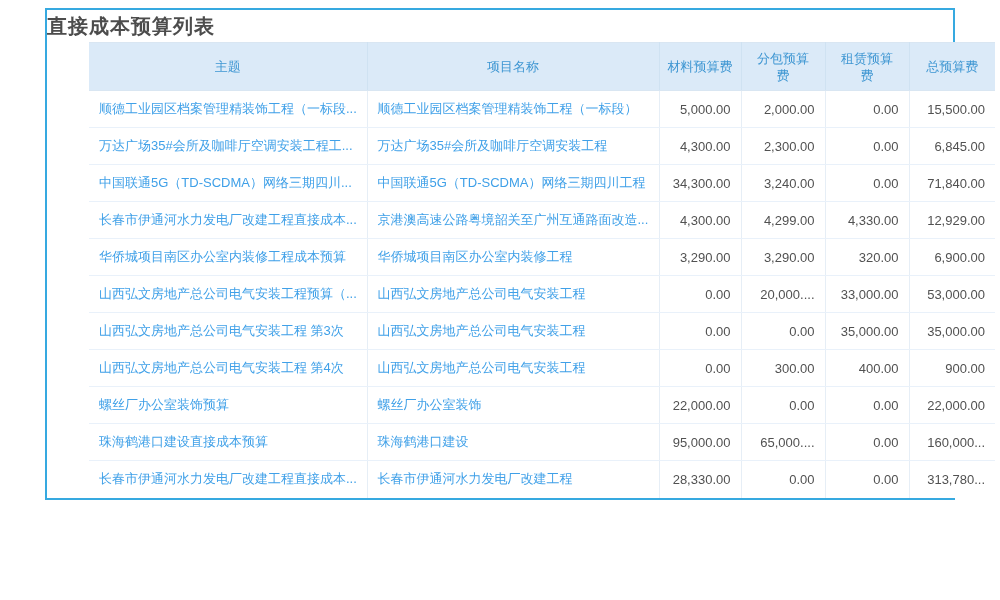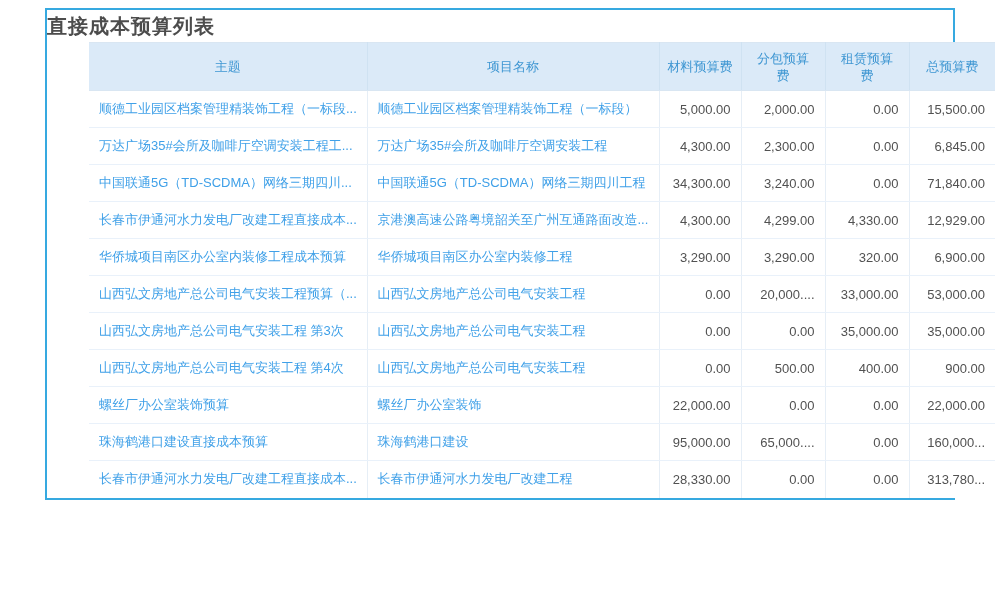--- a/index.html
+++ b/index.html
@@ -121,21 +121,21 @@
           <td class="link">山西弘文房地产总公司电气安装工程</td>
           <td class="num">0.00</td>
           <td class="num">0.00</td>
           <td class="num">35,000.00</td>
           <td class="num">35,000.00</td>
         </tr>
         <tr>
           <td class="link">山西弘文房地产总公司电气安装工程 第4次</td>
           <td class="link">山西弘文房地产总公司电气安装工程</td>
           <td class="num">0.00</td>
-          <td class="num">500.00</td>
+          <td class="num">300.00</td>
           <td class="num">400.00</td>
           <td class="num">900.00</td>
         </tr>
         <tr>
           <td class="link">螺丝厂办公室装饰预算</td>
           <td class="link">螺丝厂办公室装饰</td>
           <td class="num">22,000.00</td>
           <td class="num">0.00</td>
           <td class="num">0.00</td>
           <td class="num">22,000.00</td>

